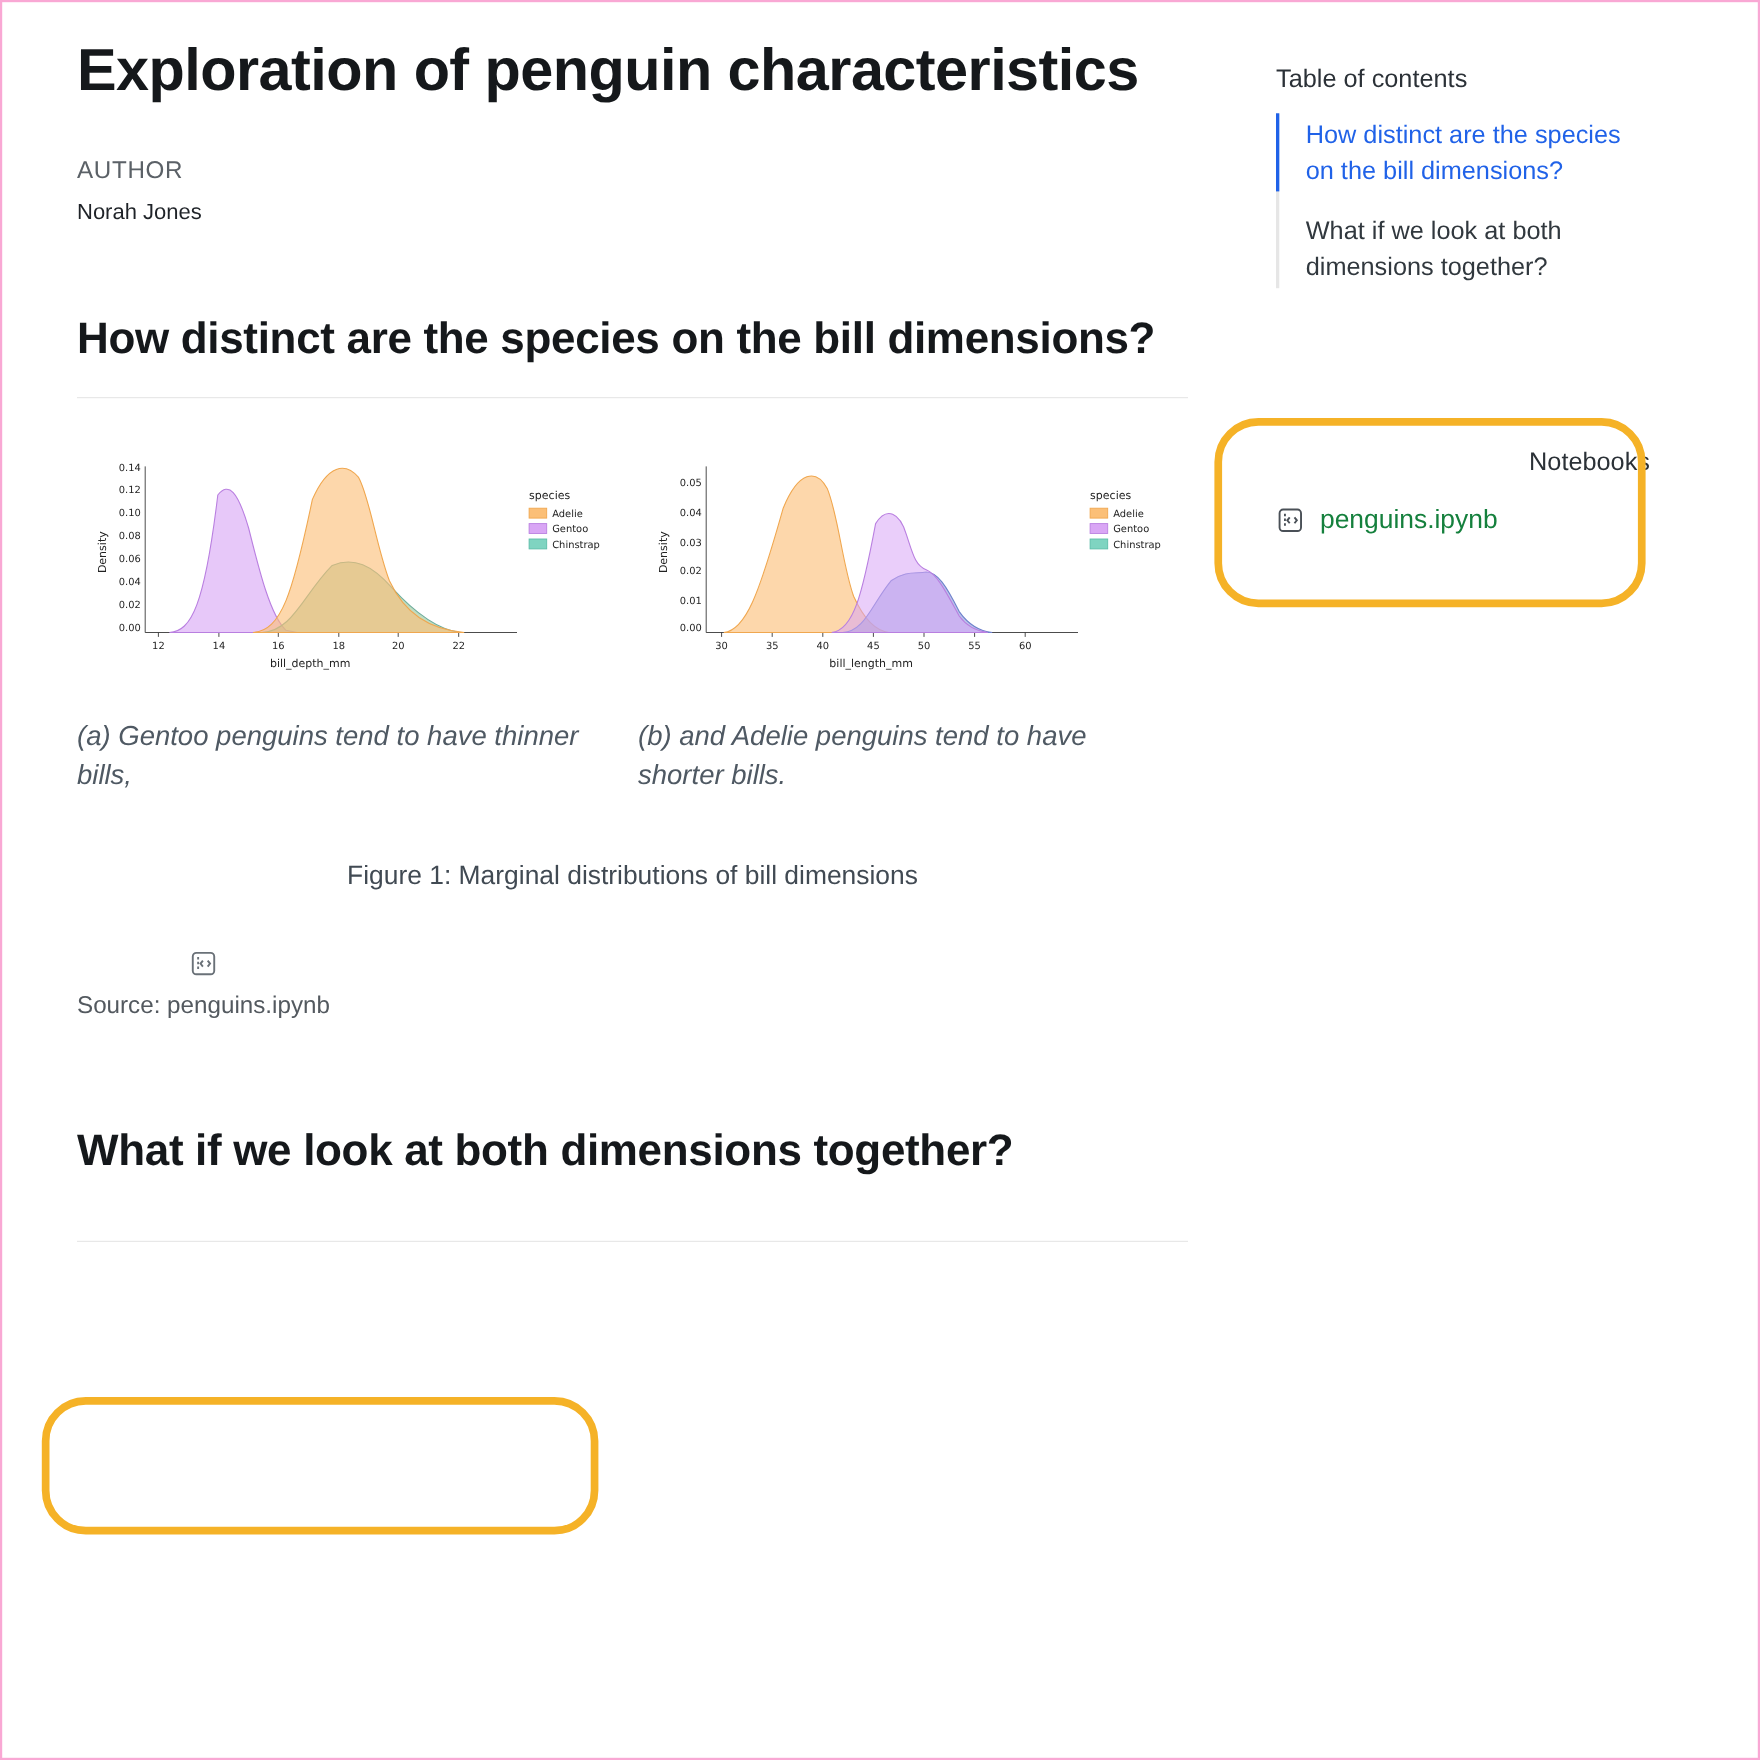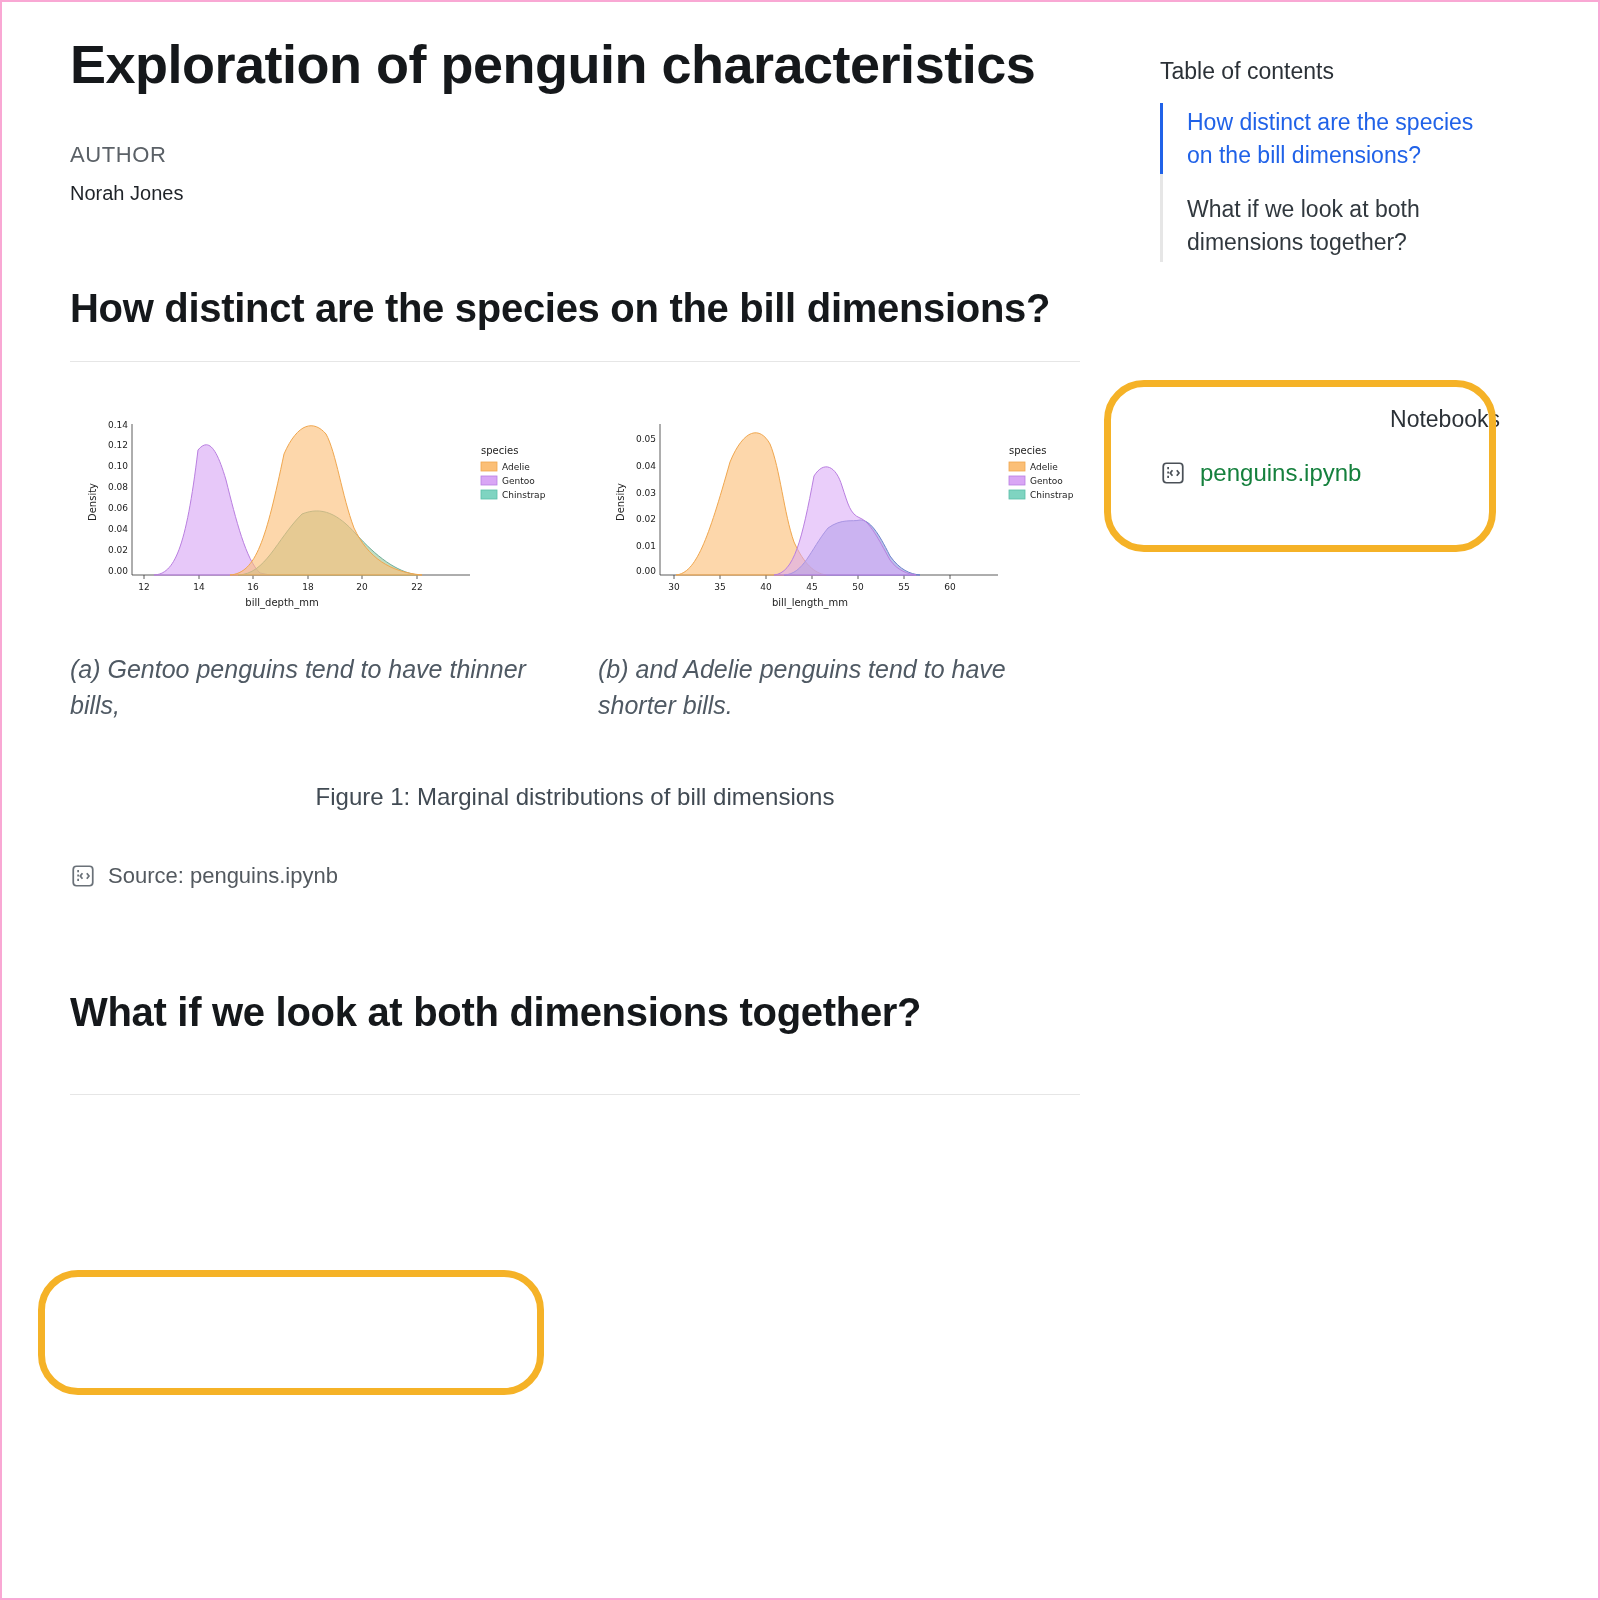--- a/index.html
+++ b/index.html
@@ -58,21 +58,21 @@
     font-size: 24px;
     line-height: 1.62;
     margin: 36px 0 0 0;
     color: #1f2328;
     max-width: 1000px;
   }
   
   .figure-row {
     display: flex;
     margin-top: 48px;
-    gap: 36px;
+    gap: 18px;
   }
   .subfig { width: 492px; }
   .plot-box {
     width: 492px; height: 215px;
     position: relative;
   }
   .subcaption {
     margin-top: 26px;
     font-style: italic;
     font-size: 25px;
@@ -86,20 +86,21 @@
     text-align: center;
   }
   
   .source-line {
     margin-top: 52px;
     display: inline-flex;
     align-items: center;
     gap: 12px;
     font-size: 22px;
     color: #53595f;
+    flex-direction: column;
   }
   .nb-icon {
     display: inline-block;
     width: 26px; height: 26px;
     flex: 0 0 26px;
   }
   .highlight-oval {
     position: absolute;
     border: 7px solid #f5b227;
     border-radius: 40px;

